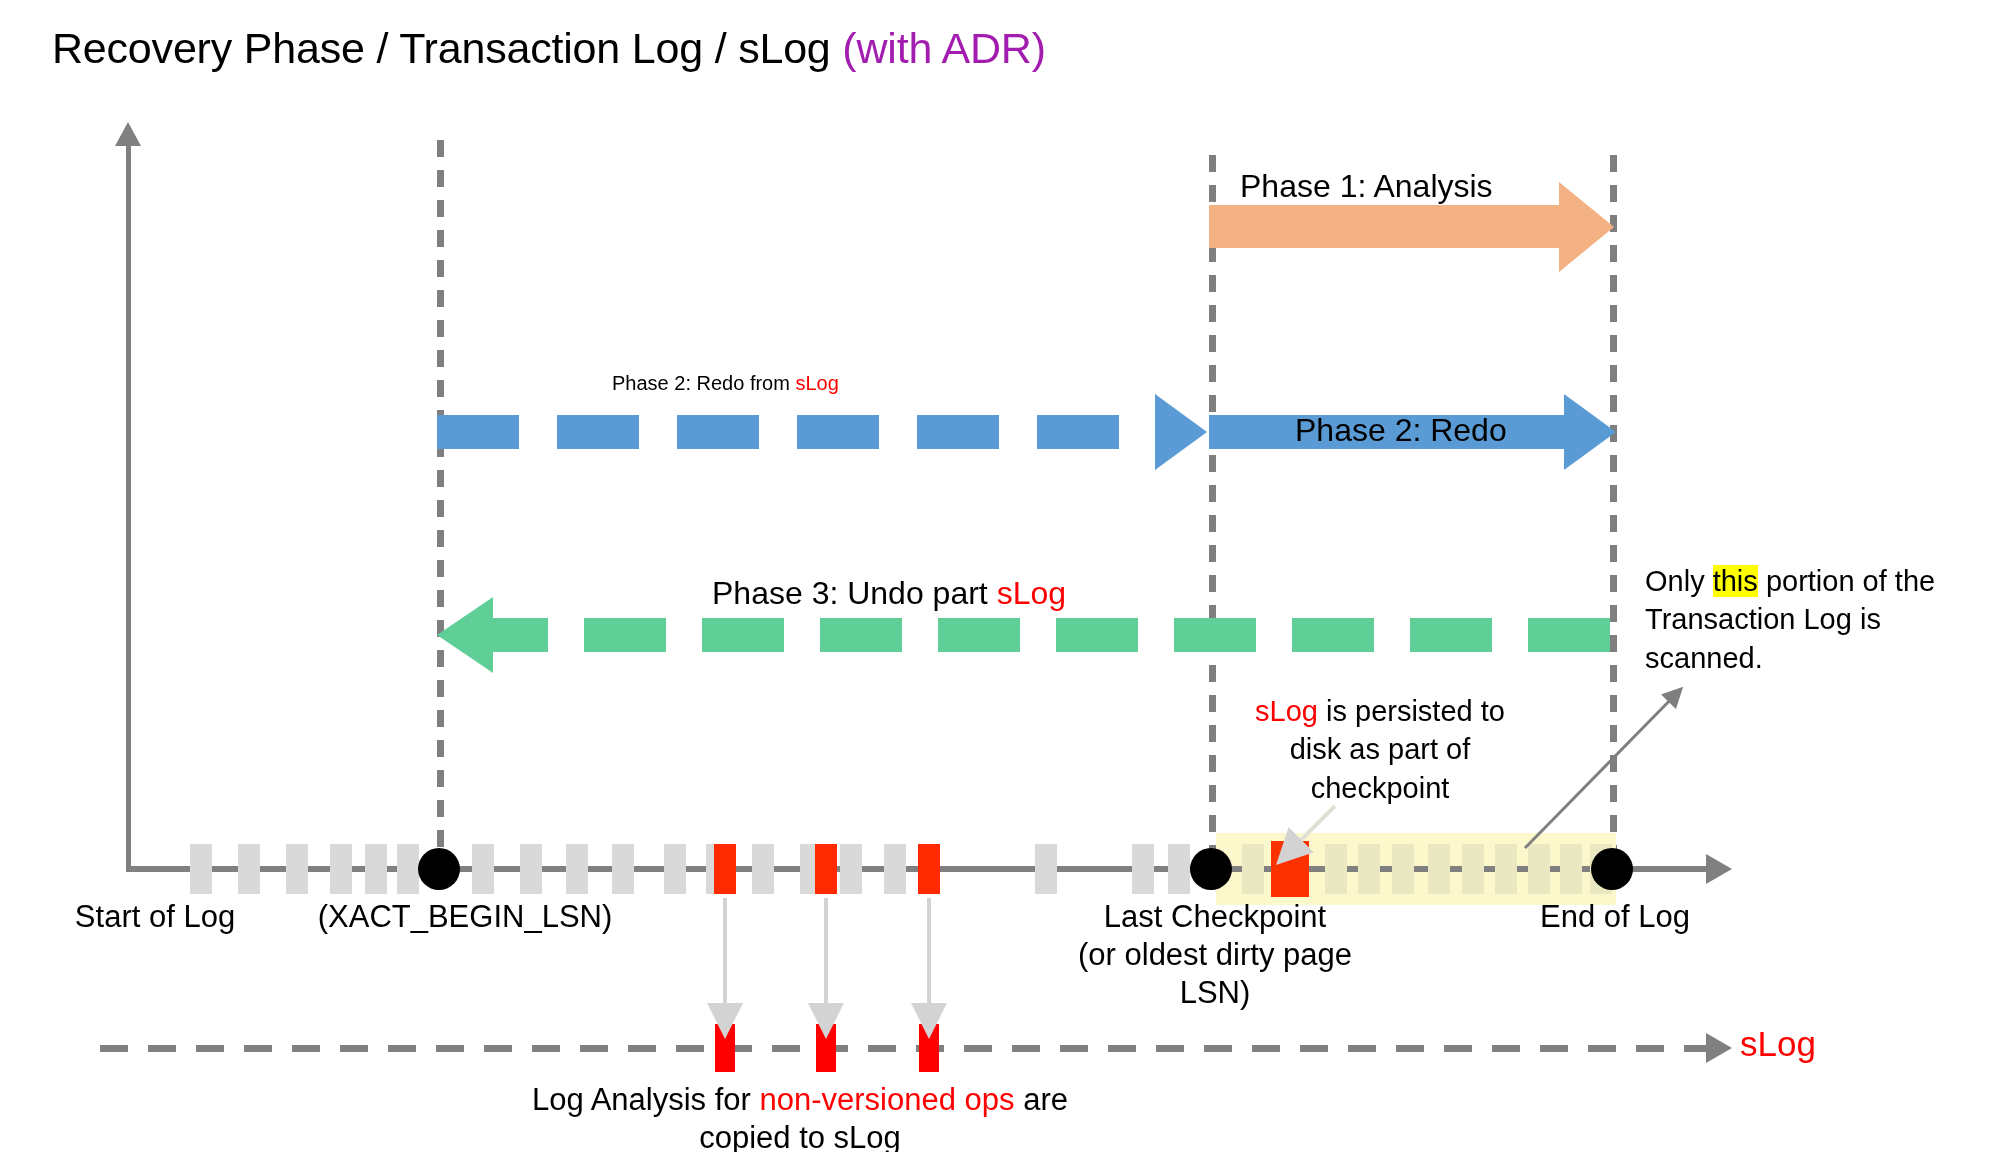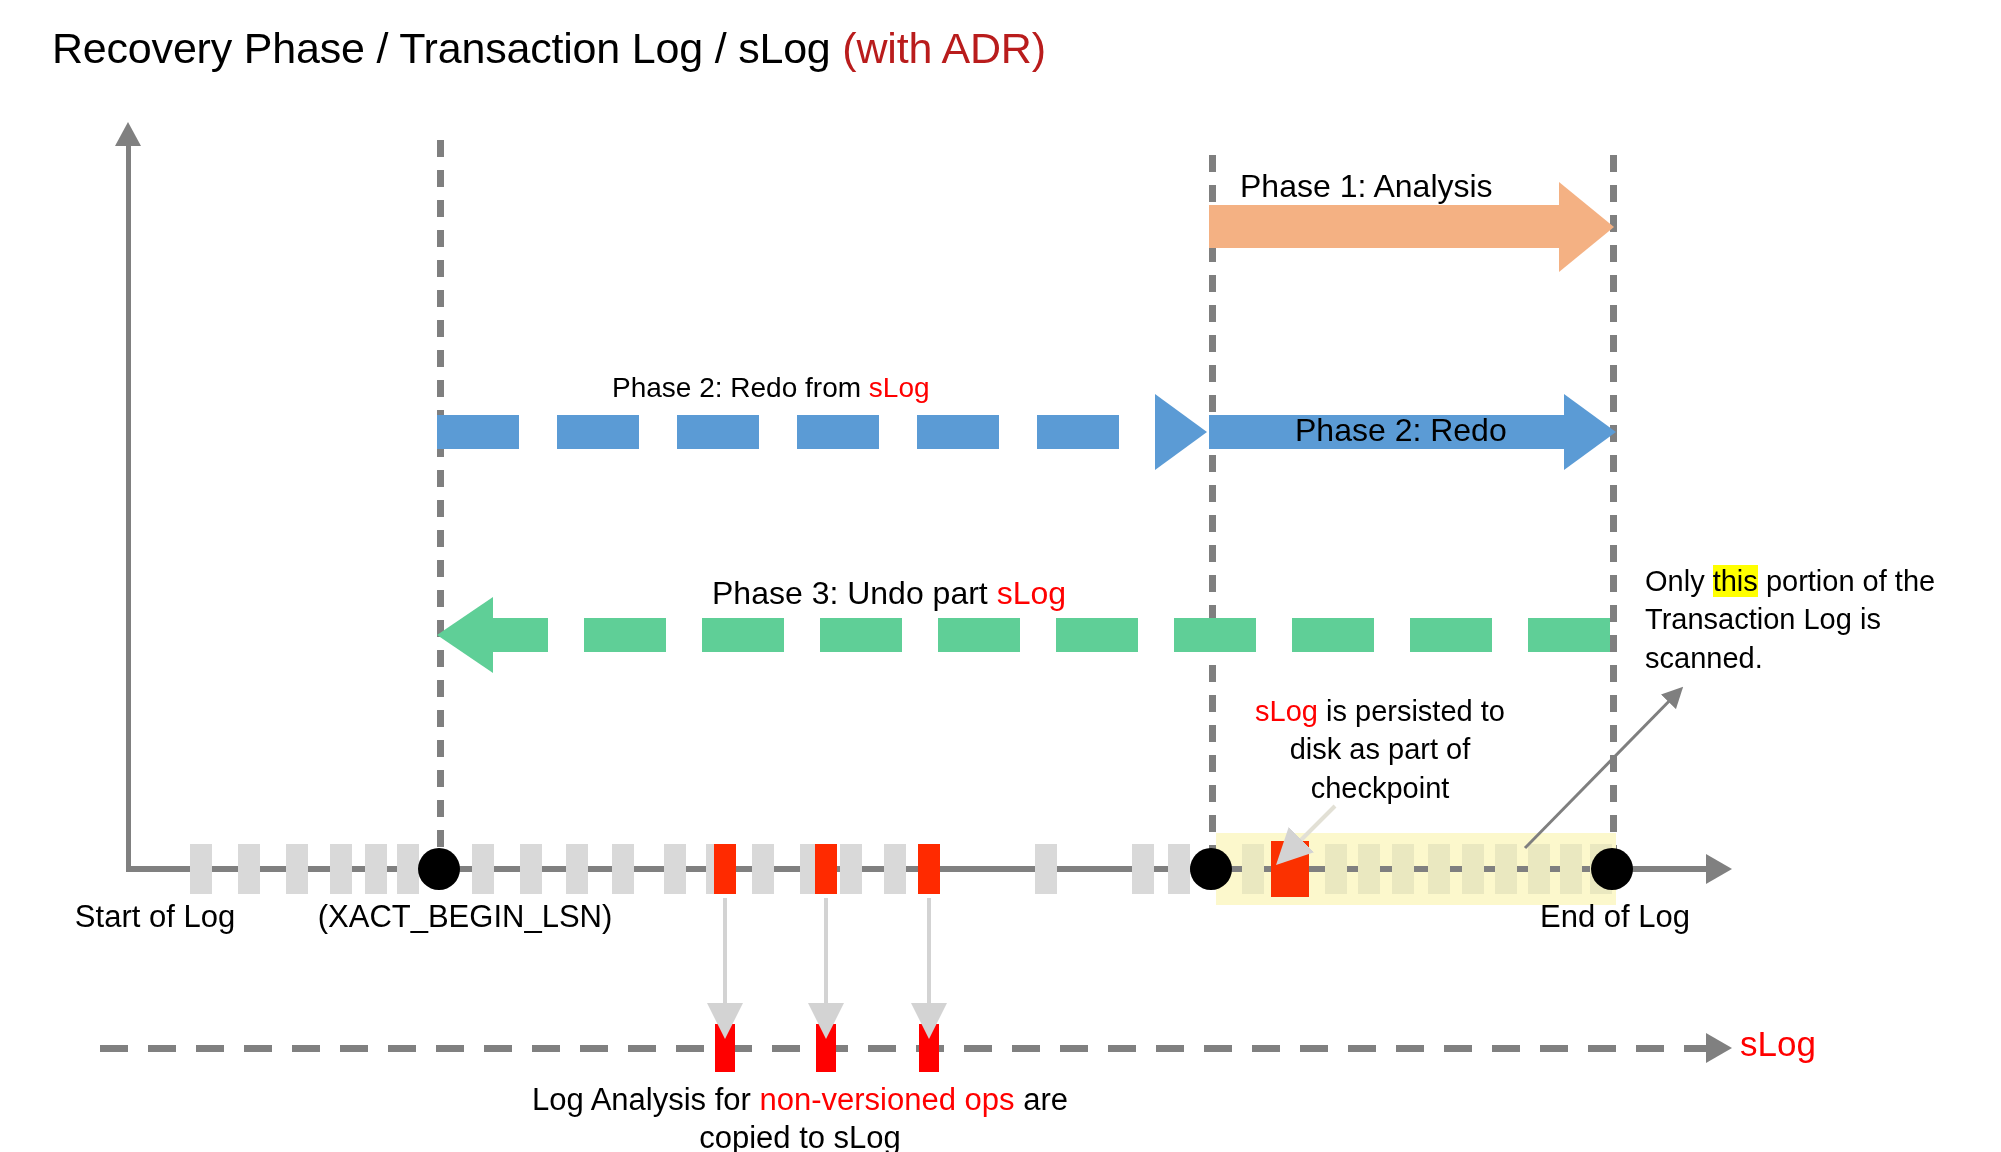--- a/index.html
+++ b/index.html
@@ -25,21 +25,21 @@
 
   
   #title {
     left: 52px;
     top: 24px;
     font-size: 43px;
     letter-spacing: -0.2px;
     white-space: nowrap;
     color: #000;
   }
-  #title .adr { color: #b91c1c; }
+  #title .adr { color: #a21caf; }
 
   
   .yaxis-line {
     left: 126px;
     top: 140px;
     width: 5px;
     height: 732px;
     background: #808080;
   }
   .yaxis-head {
@@ -141,21 +141,21 @@
       #5b9bd5 0px, #5b9bd5 82px, rgba(0,0,0,0) 82px, rgba(0,0,0,0) 120px);
   }
   .p2a-head {
     left: 1155px; top: 394px;
     border-top: 38px solid transparent;
     border-bottom: 38px solid transparent;
     border-left: 52px solid #5b9bd5;
   }
   .p2a-label {
     left: 612px; top: 372px;
-    font-size: 28px; white-space: nowrap;
+    font-size: 20px; white-space: nowrap;
   }
 
   
   .p2b-body {
     left: 1209px; top: 415px;
     width: 355px; height: 34px;
     background: #5b9bd5;
   }
   .p2b-head {
     left: 1564px; top: 394px;
@@ -346,20 +346,24 @@
 
     <line x1="1525" y1="848" x2="1680" y2="690" stroke="#7f7f7f" stroke-width="3" marker-end="url(#gray)"></line>
   </svg>
 
   <div class="abs cap" id="cap-start">Start of Log</div>
 
   <div class="abs cap" id="cap-oldest">
     <div>(XACT_BEGIN_LSN)</div>
   </div>
 
+  <div class="abs cap" id="cap-checkpoint">
+    <div>Last Checkpoint</div>
+    <div class="it">(or oldest dirty page LSN)</div>
+  </div>
 
   <div class="abs cap" id="cap-endoflog">End of Log</div>
 
   <div class="abs cap" id="cap-slogrec"><span>Log Analysis for </span><span class="red">non-versioned ops</span><span> are copied to sLog</span></div>
 
   <div class="abs" id="note-scan"><span>Only </span><span class="hl">this</span><span> portion of the Transaction Log is scanned.</span></div>
 
   <div class="abs" id="note-checkpoint"><span class="red">sLog</span><span> is persisted to disk as part of checkpoint</span></div>
 
 </div>

